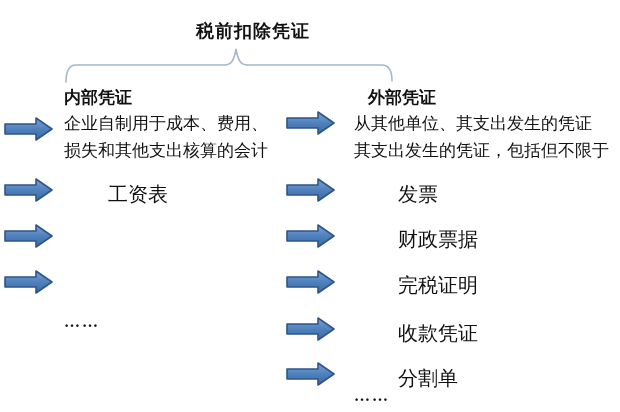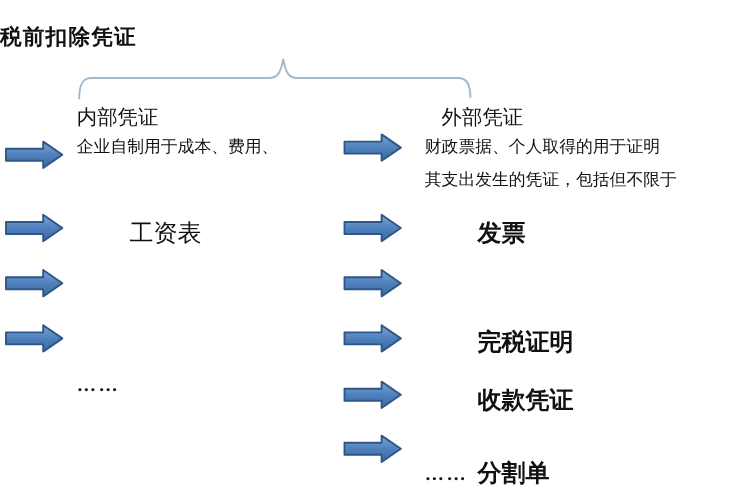--- a/index.html
+++ b/index.html
@@ -1,33 +1,33 @@
 <!DOCTYPE html>
 <html><head>
 <meta charset="utf-8">
 <style>
   html,body{margin:0;padding:0;background:#fff;}
   .canvas{
     position:relative;width:620px;height:412px;background:#ffffff;
     font-family:"Liberation Serif","DejaVu Serif",serif;color:#111;overflow:hidden;
   }
   .title{
-    position:absolute;left:0;top:19px;width:506px;
+    position:absolute;left:0;top:19px;width:506px;text-align:center;
     font-size:18px;font-weight:bold;letter-spacing:1px;
   }
   .brace{position:absolute;left:60px;top:46px;width:340px;height:40px;}
-  .heading{position:absolute;top:86px;font-size:17px;font-weight:normal;white-space:nowrap;}
+  .heading{position:absolute;top:86px;font-size:17px;font-weight:bold;white-space:nowrap;}
   .heading.left{left:64px;}
   .heading.right{left:368px;}
-  .desc{position:absolute;top:110px;font-size:14px;line-height:27px;white-space:nowrap;}
+  .desc{position:absolute;top:110px;font-size:17px;line-height:27px;white-space:nowrap;}
   .desc.left{left:64px;}
   .desc.right{left:354px;}
   .item{position:absolute;font-size:20px;white-space:nowrap;margin-left:44px;}
   .col-left{left:64px;}
-  .col-right{left:354px;font-weight:bold;}
+  .col-right{left:354px;}
   .ellipsis{position:absolute;font-size:16px;font-weight:bold;letter-spacing:2px;}
   .arrow{position:absolute;width:49px;height:24px;}
   .arrow-left{left:4px;}
   .arrow-right{left:286px;}
 </style>
 </head>
 <body>
 
 <div class="canvas">
 
@@ -44,48 +44,50 @@
 
   <div class="title">税前扣除凭证</div>
 
   <svg class="brace" viewBox="0 0 340 40">
     <path d="M 6 36 C 6 26, 8 19, 16 19 L 164 19 C 171 19, 174 15, 176 3 C 178 15, 181 19, 188 19 L 322 19 C 330 19, 332 26, 332 35" fill="none" stroke="#a3b8cc" stroke-width="1.6" stroke-linecap="round"></path>
   </svg>
 
   <div class="heading left">内部凭证</div>
   <div class="desc left">
     <div>企业自制用于成本、费用、</div>
+    <div>损失和其他支出核算的会计</div>
   </div>
 
   <div class="item col-left" style="top:181px">工资表</div>
   <div class="ellipsis col-left" style="top:313px">……</div>
 
   <svg class="arrow arrow-left" style="top:117px" viewBox="0 0 49 24">
       <use href="#blockArrow"></use>
     </svg>
   <svg class="arrow arrow-left" style="top:178px" viewBox="0 0 49 24">
       <use href="#blockArrow"></use>
     </svg>
   <svg class="arrow arrow-left" style="top:224px" viewBox="0 0 49 24">
       <use href="#blockArrow"></use>
     </svg>
   <svg class="arrow arrow-left" style="top:270px" viewBox="0 0 49 24">
       <use href="#blockArrow"></use>
     </svg>
 
   <div class="heading right">外部凭证</div>
   <div class="desc right">
-    <div>财政票据、个人取得的用于证明</div>
+    <div>从其他单位、其支出发生的凭证</div>
     <div>其支出发生的凭证，包括但不限于</div>
   </div>
 
   <div class="item col-right" style="top:181px">发票</div>
+  <div class="item col-right" style="top:226px">财政票据</div>
   <div class="item col-right" style="top:272px">完税证明</div>
   <div class="item col-right" style="top:320px">收款凭证</div>
-  <div class="item col-right" style="top:381px">分割单</div>
+  <div class="item col-right" style="top:365px">分割单</div>
   <div class="ellipsis col-right" style="top:387px">……</div>
 
   <svg class="arrow arrow-right" style="top:111px" viewBox="0 0 49 24">
       <use href="#blockArrow"></use>
     </svg>
   <svg class="arrow arrow-right" style="top:178px" viewBox="0 0 49 24">
       <use href="#blockArrow"></use>
     </svg>
   <svg class="arrow arrow-right" style="top:224px" viewBox="0 0 49 24">
       <use href="#blockArrow"></use>

